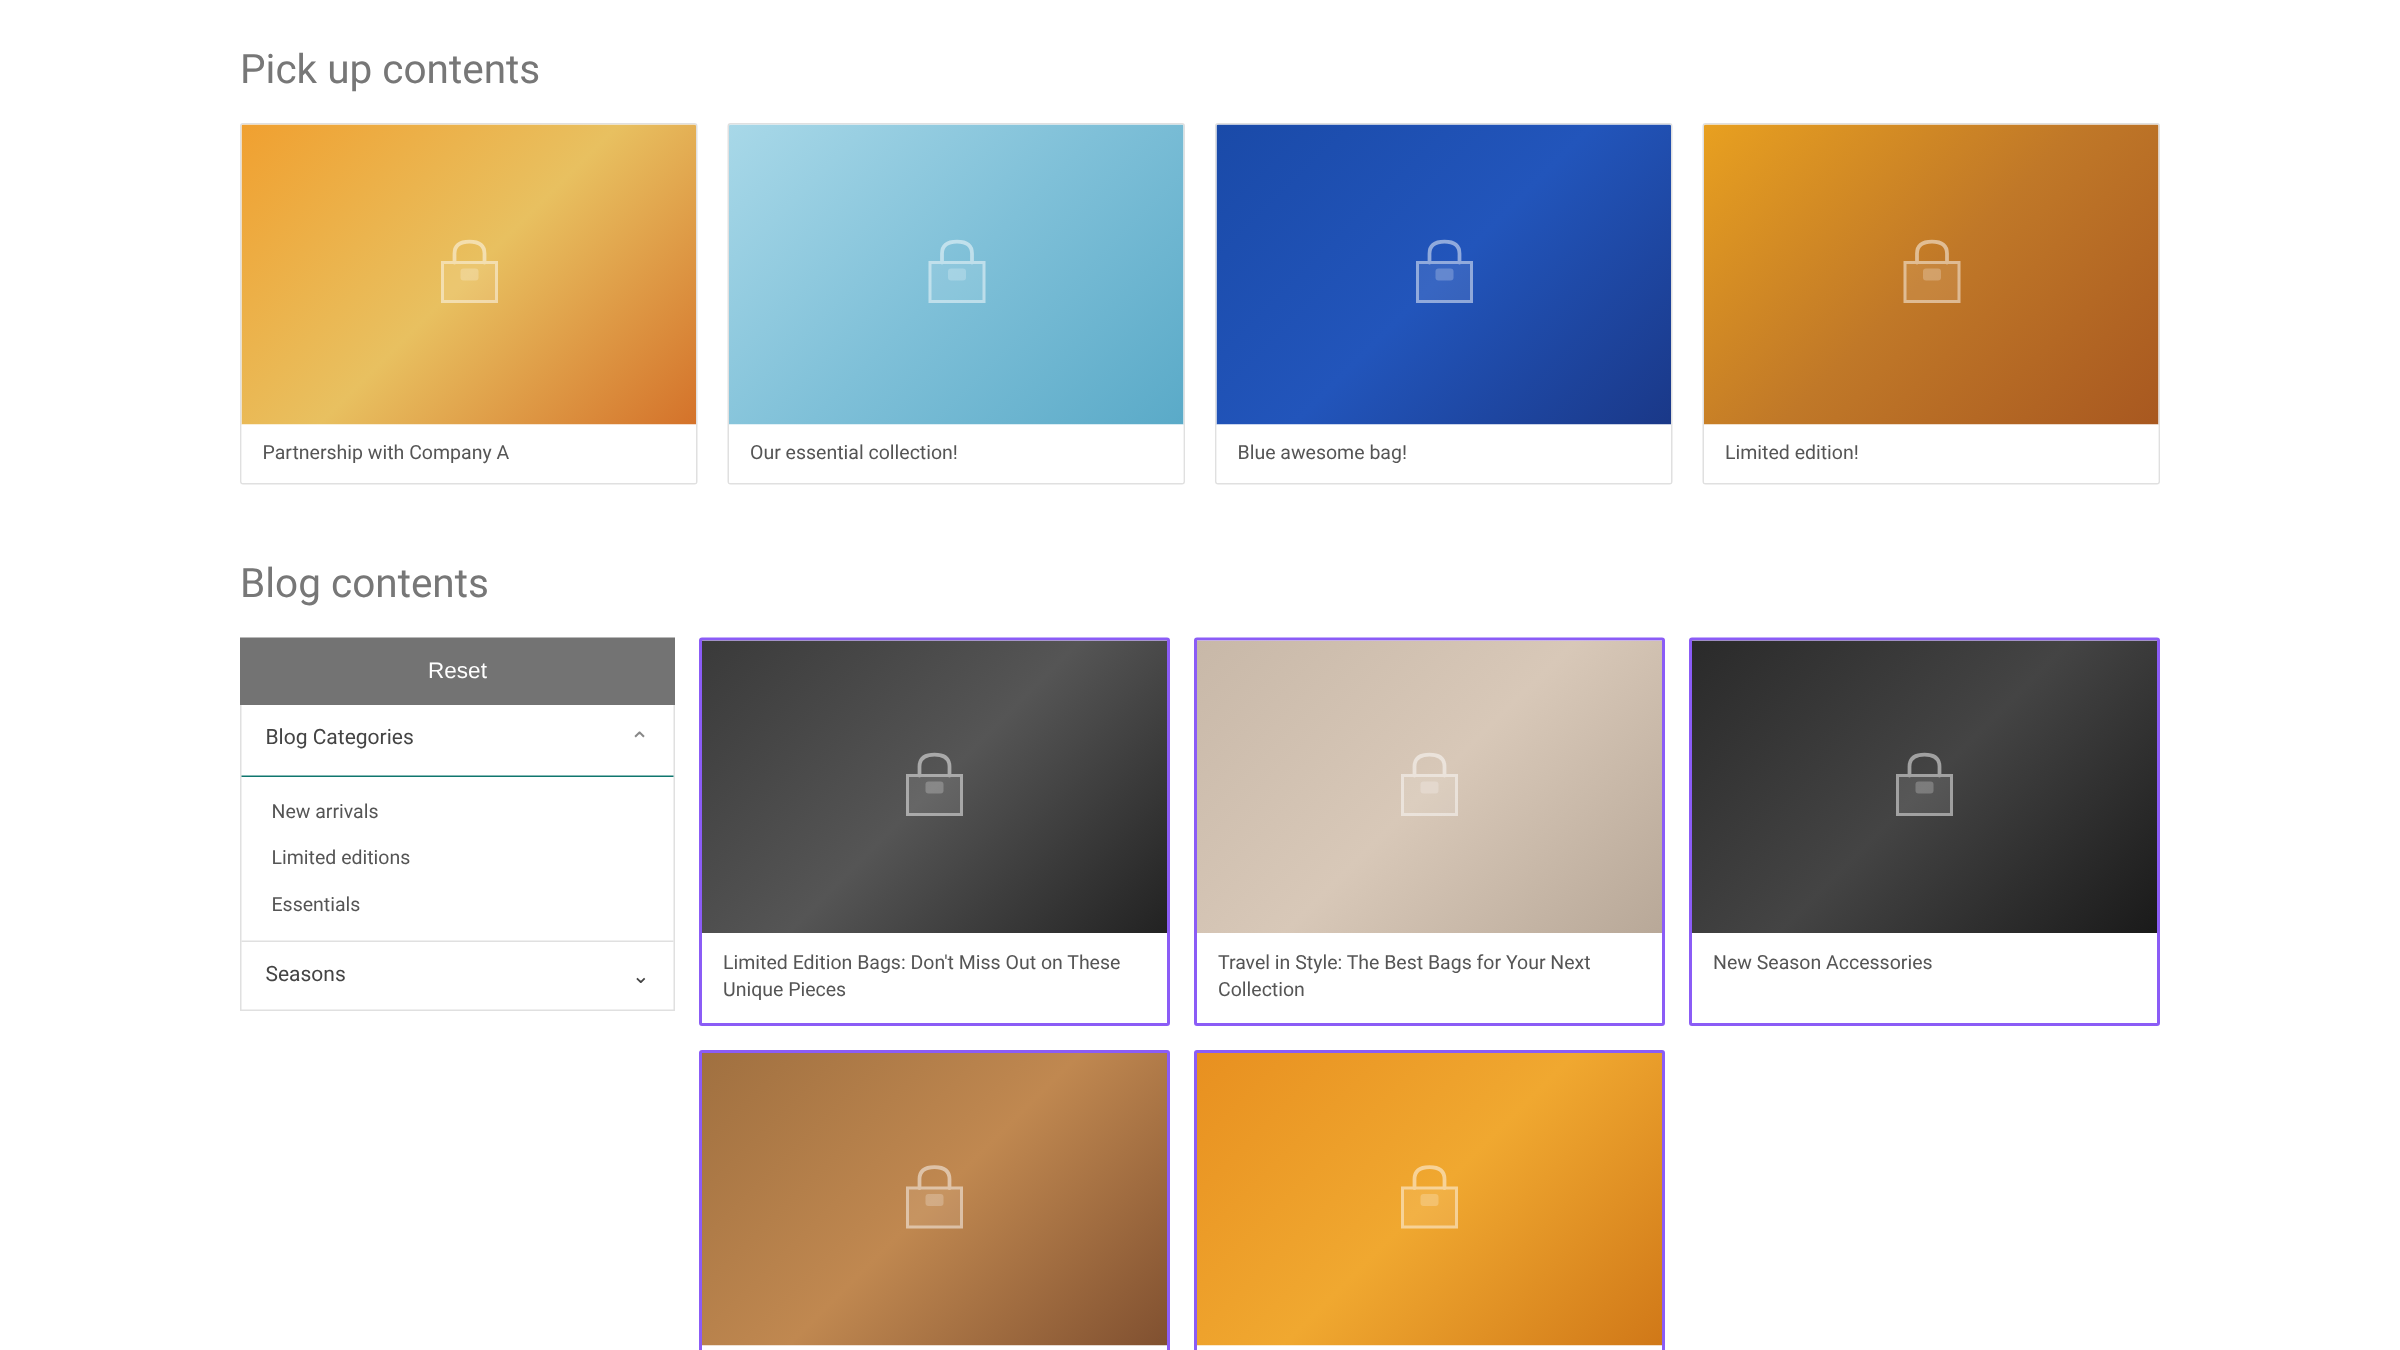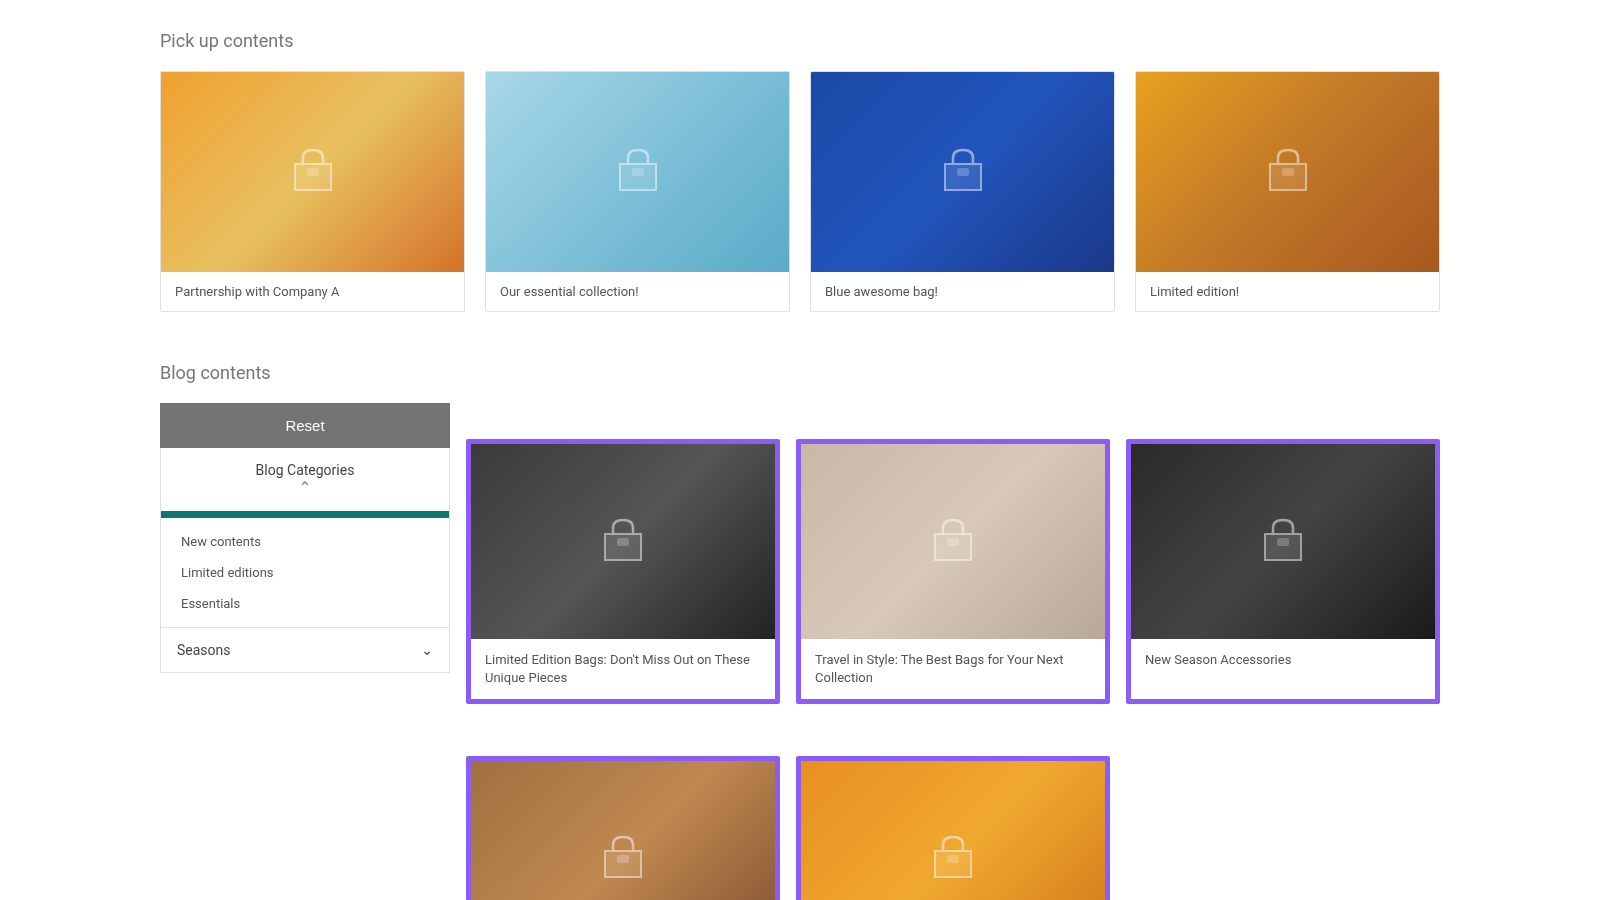--- a/index.html
+++ b/index.html
@@ -10,21 +10,21 @@
     }
 
     .page-wrapper {
       max-width: 1440px;
       margin: 0 auto;
       padding: 30px 80px;
     }
 
     
     .section-title {
-      font-size: 18px;
+      font-size: 27px;
       font-weight: 400;
       color: #777;
       margin-bottom: 20px;
     }
 
     
     .pickup-grid {
       display: grid;
       grid-template-columns: repeat(4, 1fr);
       gap: 20px;
@@ -80,28 +80,27 @@
       margin-bottom: 0;
     }
 
     .filter-group {
       border: 1px solid #e0e0e0;
       border-top: none;
     }
 
     .filter-group-header {
       display: flex;
-      align-items: center;
+      align-items: flex-start;
       justify-content: space-between;
       padding: 14px 16px;
       cursor: pointer;
-      border-bottom: 7px solid #0f766e;
+      border-bottom: 1px solid #0f766e;
       font-size: 14px;
       color: #444;
-      flex-direction: column;
     }
 
     .filter-group-header .chevron {
       font-size: 16px;
       color: #888;
     }
 
     .filter-group-items {
       padding: 8px 0;
       border-bottom: 1px solid #e0e0e0;
@@ -125,25 +124,24 @@
     }
 
     .blog-grid {
       flex: 1;
       display: grid;
       grid-template-columns: repeat(3, 1fr);
       gap: 16px;
     }
 
     .blog-card {
-      border: 5px solid #8b5cf6;
+      border: 2px solid #8b5cf6;
       border-radius: 2px;
       overflow: hidden;
       background: #fff;
-      margin-top: 36px;
     }
 
     .blog-card-img-placeholder {
       width: 100%;
       height: 195px;
       display: flex;
       align-items: center;
       justify-content: center;
       font-size: 13px;
       color: #999;
@@ -236,21 +234,21 @@
     <div class="blog-section">
 
       <div class="blog-sidebar">
         <button class="reset-btn">Reset</button>
         <div class="filter-group">
           <div class="filter-group-header">
             <span>Blog Categories</span>
             <span class="chevron">⌃</span>
           </div>
           <div class="filter-group-items">
-            <div class="filter-item">New contents</div>
+            <div class="filter-item">New arrivals</div>
             <div class="filter-item">Limited editions</div>
             <div class="filter-item">Essentials</div>
           </div>
           <div class="filter-group-seasons">
             <span>Seasons</span>
             <span class="chevron">⌄</span>
           </div>
         </div>
       </div>
 

